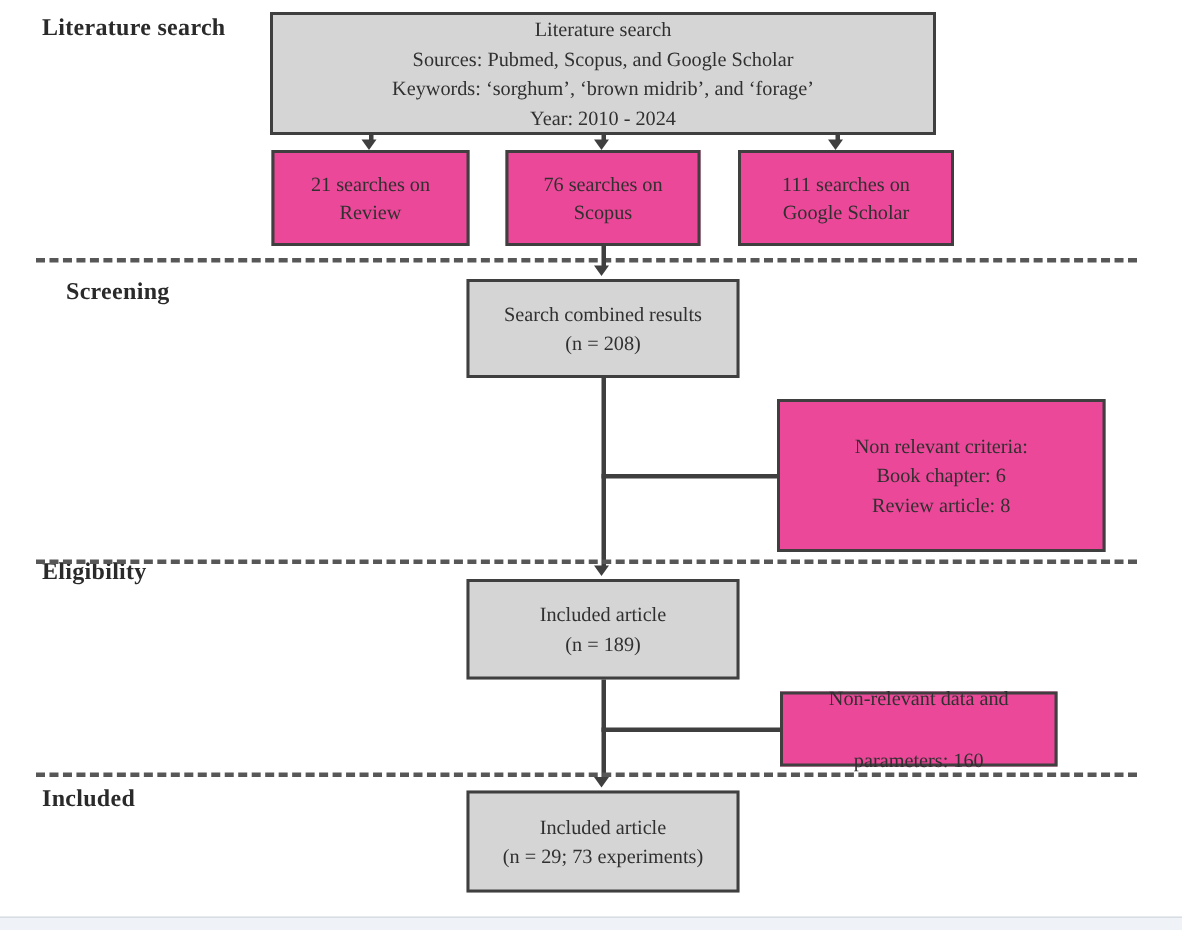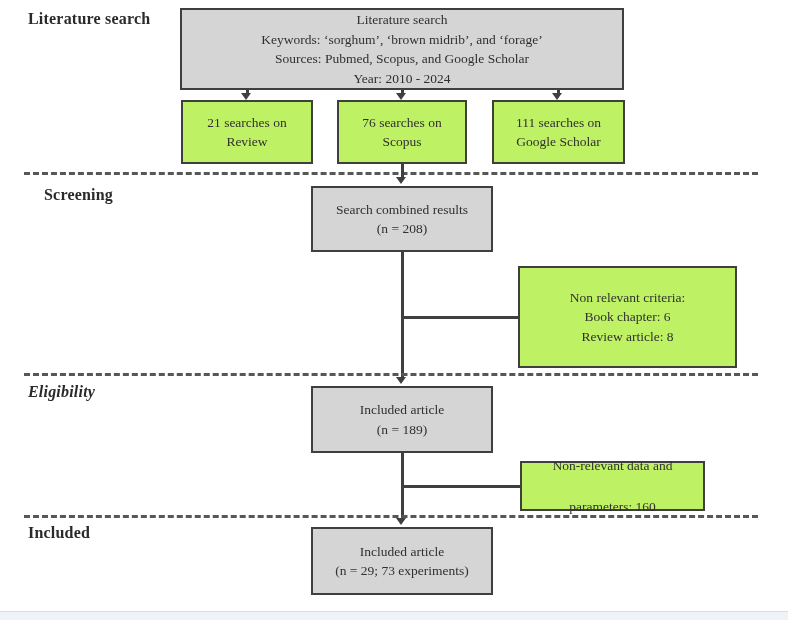--- a/index.html
+++ b/index.html
@@ -34,21 +34,21 @@
     justify-content: center;
     align-items: center;
     text-align: center;
     font-size: 13.5px;
   }
   .box .bline {
     line-height: 19.5px;
     white-space: nowrap;
   }
   .fill-dark  { background: #d5d5d5; }
-  .fill-light { background: #bef264; font-family: Liberation Serif, serif; }
+  .fill-light { background: #ec4899; font-family: Liberation Serif, serif; }
   .vline {
     position: absolute;
     width: 2.5px;
     background: #3f3f3f;
   }
   .hline {
     position: absolute;
     height: 2.5px;
     background: #3f3f3f;
   }
@@ -75,48 +75,48 @@
     border-top: 1px solid #d8dde3;
   }
 </style>
 </head>
 <body>
 
 <div id="canvas">
 
   <div class="section-label" style="left:28px; top:10px;">Literature search</div>
   <div class="section-label" style="left:28px; top:186px;margin-left:16px;">Screening</div>
-  <div class="section-label" style="left:28px; top:383px;font-style:italic;">Eligibility</div>
+  <div class="section-label" style="left:28px; top:373px;">Eligibility</div>
   <div class="section-label" style="left:28px; top:524px;">Included</div>
 
   <div class="box fill-dark" style="left:180px; top:8px; width:444px; height:82px;">
     <div class="bline">Literature search</div>
+    <div class="bline">Sources: Pubmed, Scopus, and Google Scholar</div>
     <div class="bline">Keywords: ‘sorghum’, ‘brown midrib’, and ‘forage’</div>
-    <div class="bline">Sources: Pubmed, Scopus, and Google Scholar</div>
     <div class="bline">Year: 2010 - 2024</div>
   </div>
 
   <div class="vline" style="left:246px; top:90px; height:5px;"></div>
   <div class="arrowhead" style="left:241px; top:93px;"></div>
 
   <div class="vline" style="left:401px; top:90px; height:5px;"></div>
   <div class="arrowhead" style="left:396px; top:93px;"></div>
 
   <div class="vline" style="left:557px; top:90px; height:5px;"></div>
   <div class="arrowhead" style="left:552px; top:93px;"></div>
 
   <div class="box fill-light" style="left:181px; top:100px; width:132px; height:64px;">
     <div class="bline">21 searches on</div>
     <div class="bline">Review</div>
   </div>
   <div class="box fill-light" style="left:337px; top:100px; width:130px; height:64px;">
     <div class="bline">76 searches on</div>
     <div class="bline">Scopus</div>
   </div>
-  <div class="box fill-light" style="left:492px; top:100px; width:133px; height:64px;">
+  <div class="box fill-light" style="left:492px; top:100px; width:144px; height:64px;">
     <div class="bline">111 searches on</div>
     <div class="bline">Google Scholar</div>
   </div>
 
   <div class="dashline" style="left:24px; top:172px; width:734px;"></div>
 
   <div class="vline" style="left:401px; top:164px; height:15px;"></div>
   <div class="arrowhead" style="left:396px; top:177px;"></div>
 
   <div class="box fill-dark" style="left:311px; top:186px; width:182px; height:66px;">

